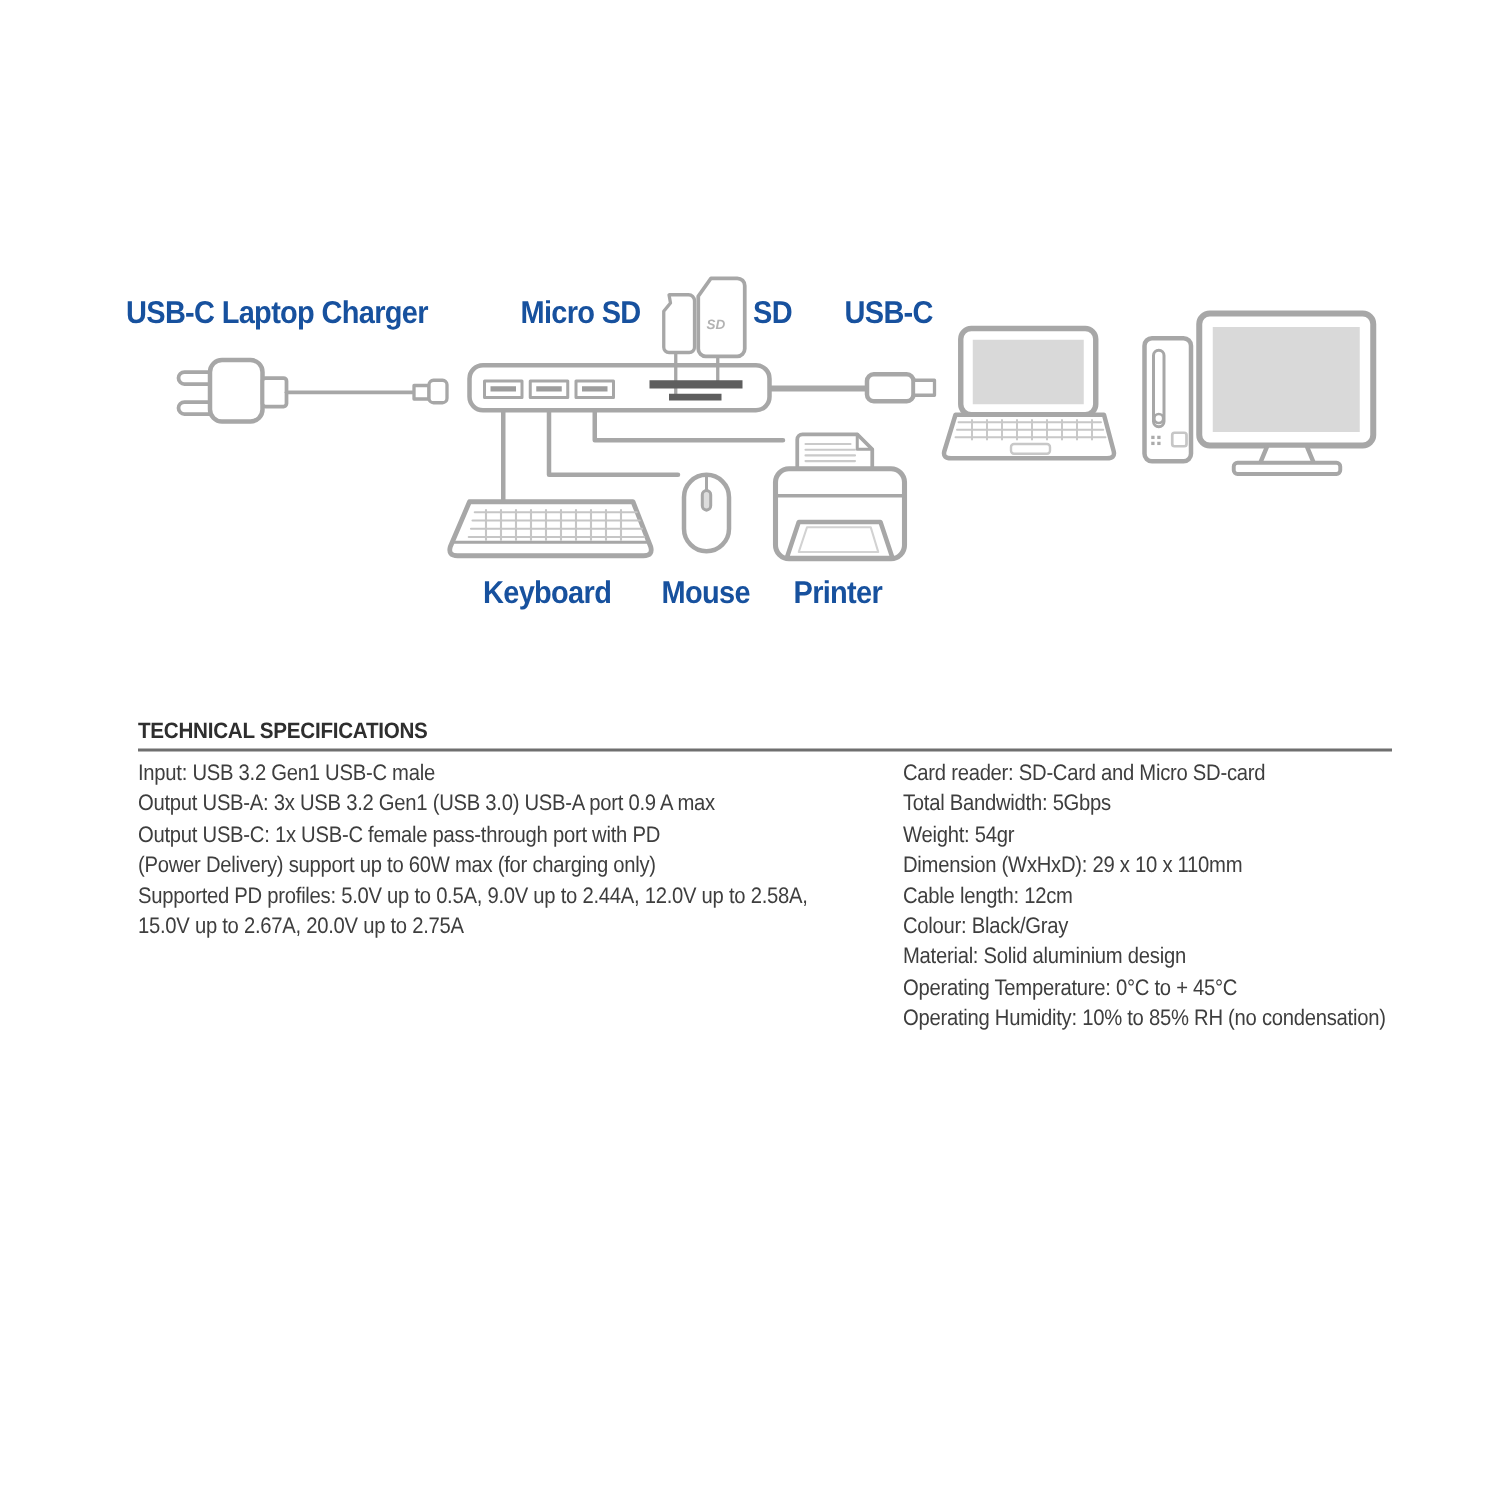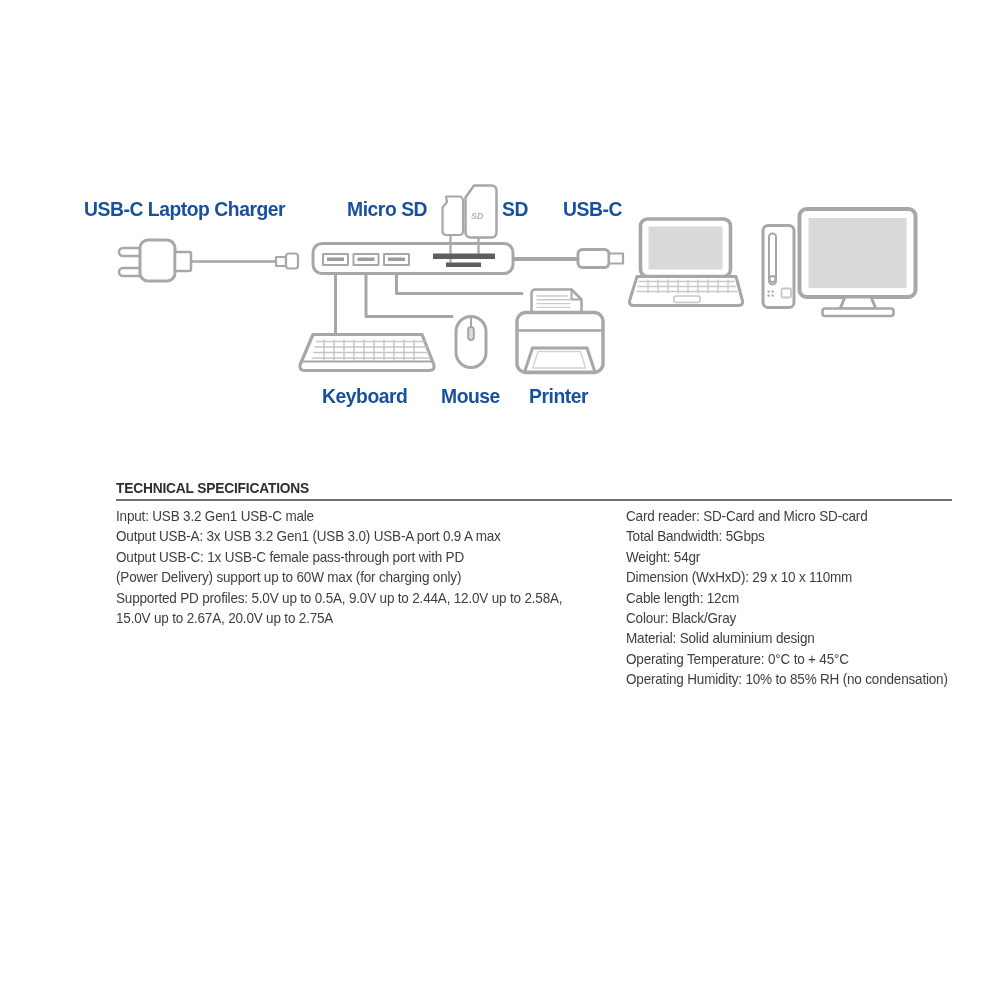--- a/index.html
+++ b/index.html
@@ -9,21 +9,21 @@
   }
   svg.diagram { position:absolute; left:0; top:0; }
 
   .dlabel {
     position:absolute;
     font-weight:bold; font-size:21px; color:#17519e;
     letter-spacing:-0.5px; white-space:nowrap;
     transform:scaleX(0.92); transform-origin:0 0;
   }
 
-  .specs { position:absolute; left:92px; top:480px; width:836px; height:215px;margin-left:24px; }
+  .specs { position:absolute; left:92px; top:480px; width:836px; height:215px; }
   .specs-title {
     font-weight:bold; font-size:14.8px; color:#2e2e2e; letter-spacing:-0.2px;
     transform:scaleX(0.93); transform-origin:0 0; white-space:nowrap;
   }
   .specs-rule { margin-top:3px; border-top:2px solid #6f6f6f; height:0; }
   .specs-cols { position:relative; margin-top:5px; }
   .specs-col { position:absolute; top:0; transform:scaleX(0.9); transform-origin:0 0; }
   .col-left  { left:0; }
   .col-right { left:510px; }
   .spec-line {

